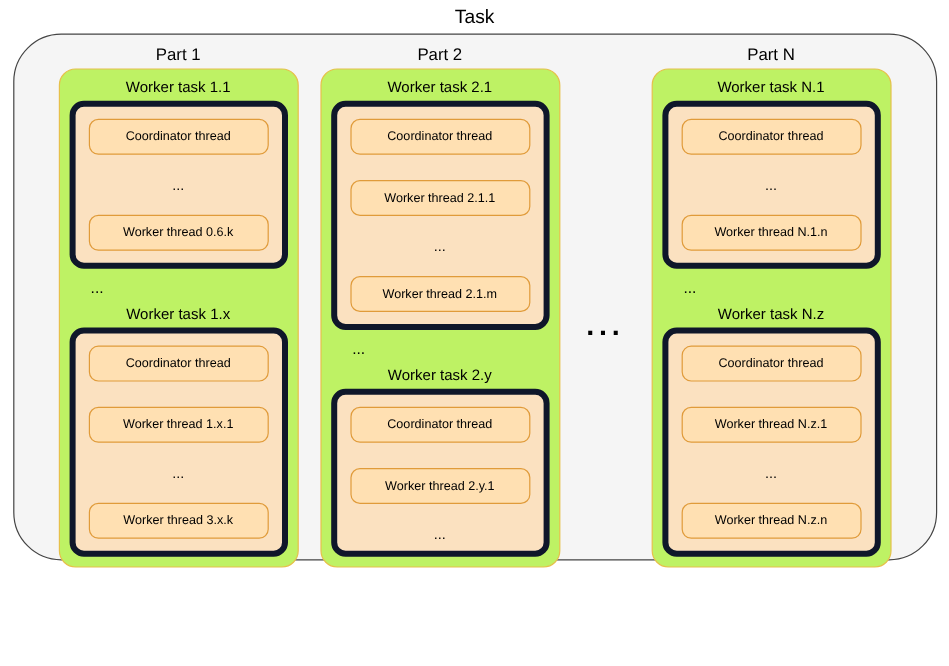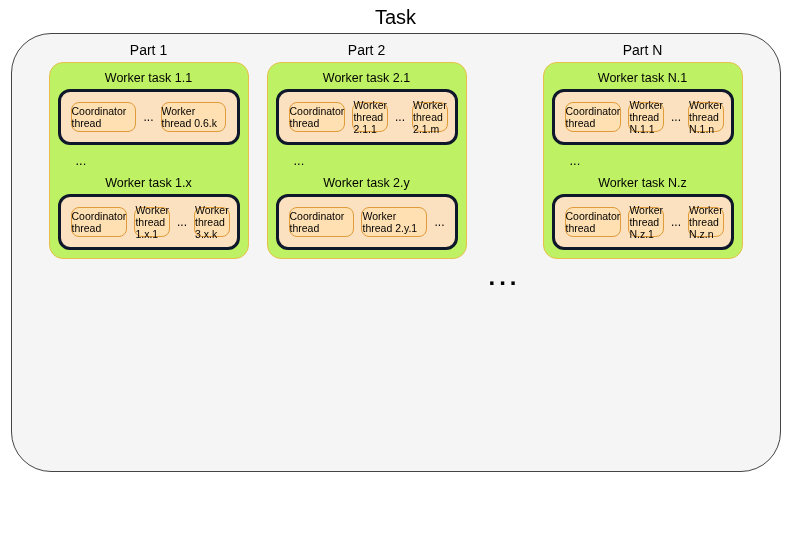--- a/index.html
+++ b/index.html
@@ -8,21 +8,21 @@
     padding: 0;
     font-family: Arial, Helvetica, sans-serif;
     background: #ffffff;
     width: 791px;
     height: 555px;
     display: flex;
     flex-direction: column;
     align-items: center;
   }
   .title {
-    font-size: 20px;
+    font-size: 16px;
     margin: 6px 0 4px 0;
   }
   .task-container {
     width: 770px;
     height: 439px;
     border: 1px solid #444;
     border-radius: 40px;
     background: #f5f5f5;
     display: flex;
     align-items: flex-start;
@@ -49,27 +49,28 @@
     display: flex;
     flex-direction: column;
     align-items: center;
   }
   .wt-title {
     font-size: 12.5px;
     margin: 0 0 4px 0;
   }
   .worker-task {
     width: 100%;
-    border: 3px solid #0f172a;
+    border: 5px solid #0f172a;
     border-radius: 12px;
     background: #fbe1c0;
     padding: 10px 10px;
     display: flex;
+    flex-direction: column;
     align-items: center;
-    gap: 7px;
+    gap: 21px;
   }
   .thread-box {
     width: 150px;
     height: 30px;
     border: 1px solid #e09b3a;
     border-radius: 8px;
     background: #ffe0b2;
     display: flex;
     align-items: center;
     justify-content: center;
@@ -145,21 +146,20 @@
   </div>
 
   <div class="col-gap">...</div>
 
   <div class="part">
     <div class="part-title">Part N</div>
     <div class="part-body">
       <div class="wt-title">Worker task N.1</div>
       <div class="worker-task">
         <div class="thread-box">Coordinator thread</div>
-        <div class="thread-box">Worker thread N.1.1</div>
         <div class="dots-small">...</div>
         <div class="thread-box">Worker thread N.1.n</div>
       </div>
       <div class="dots-mid">...</div>
       <div class="wt-title">Worker task N.z</div>
       <div class="worker-task">
         <div class="thread-box">Coordinator thread</div>
         <div class="thread-box">Worker thread N.z.1</div>
         <div class="dots-small">...</div>
         <div class="thread-box">Worker thread N.z.n</div>

